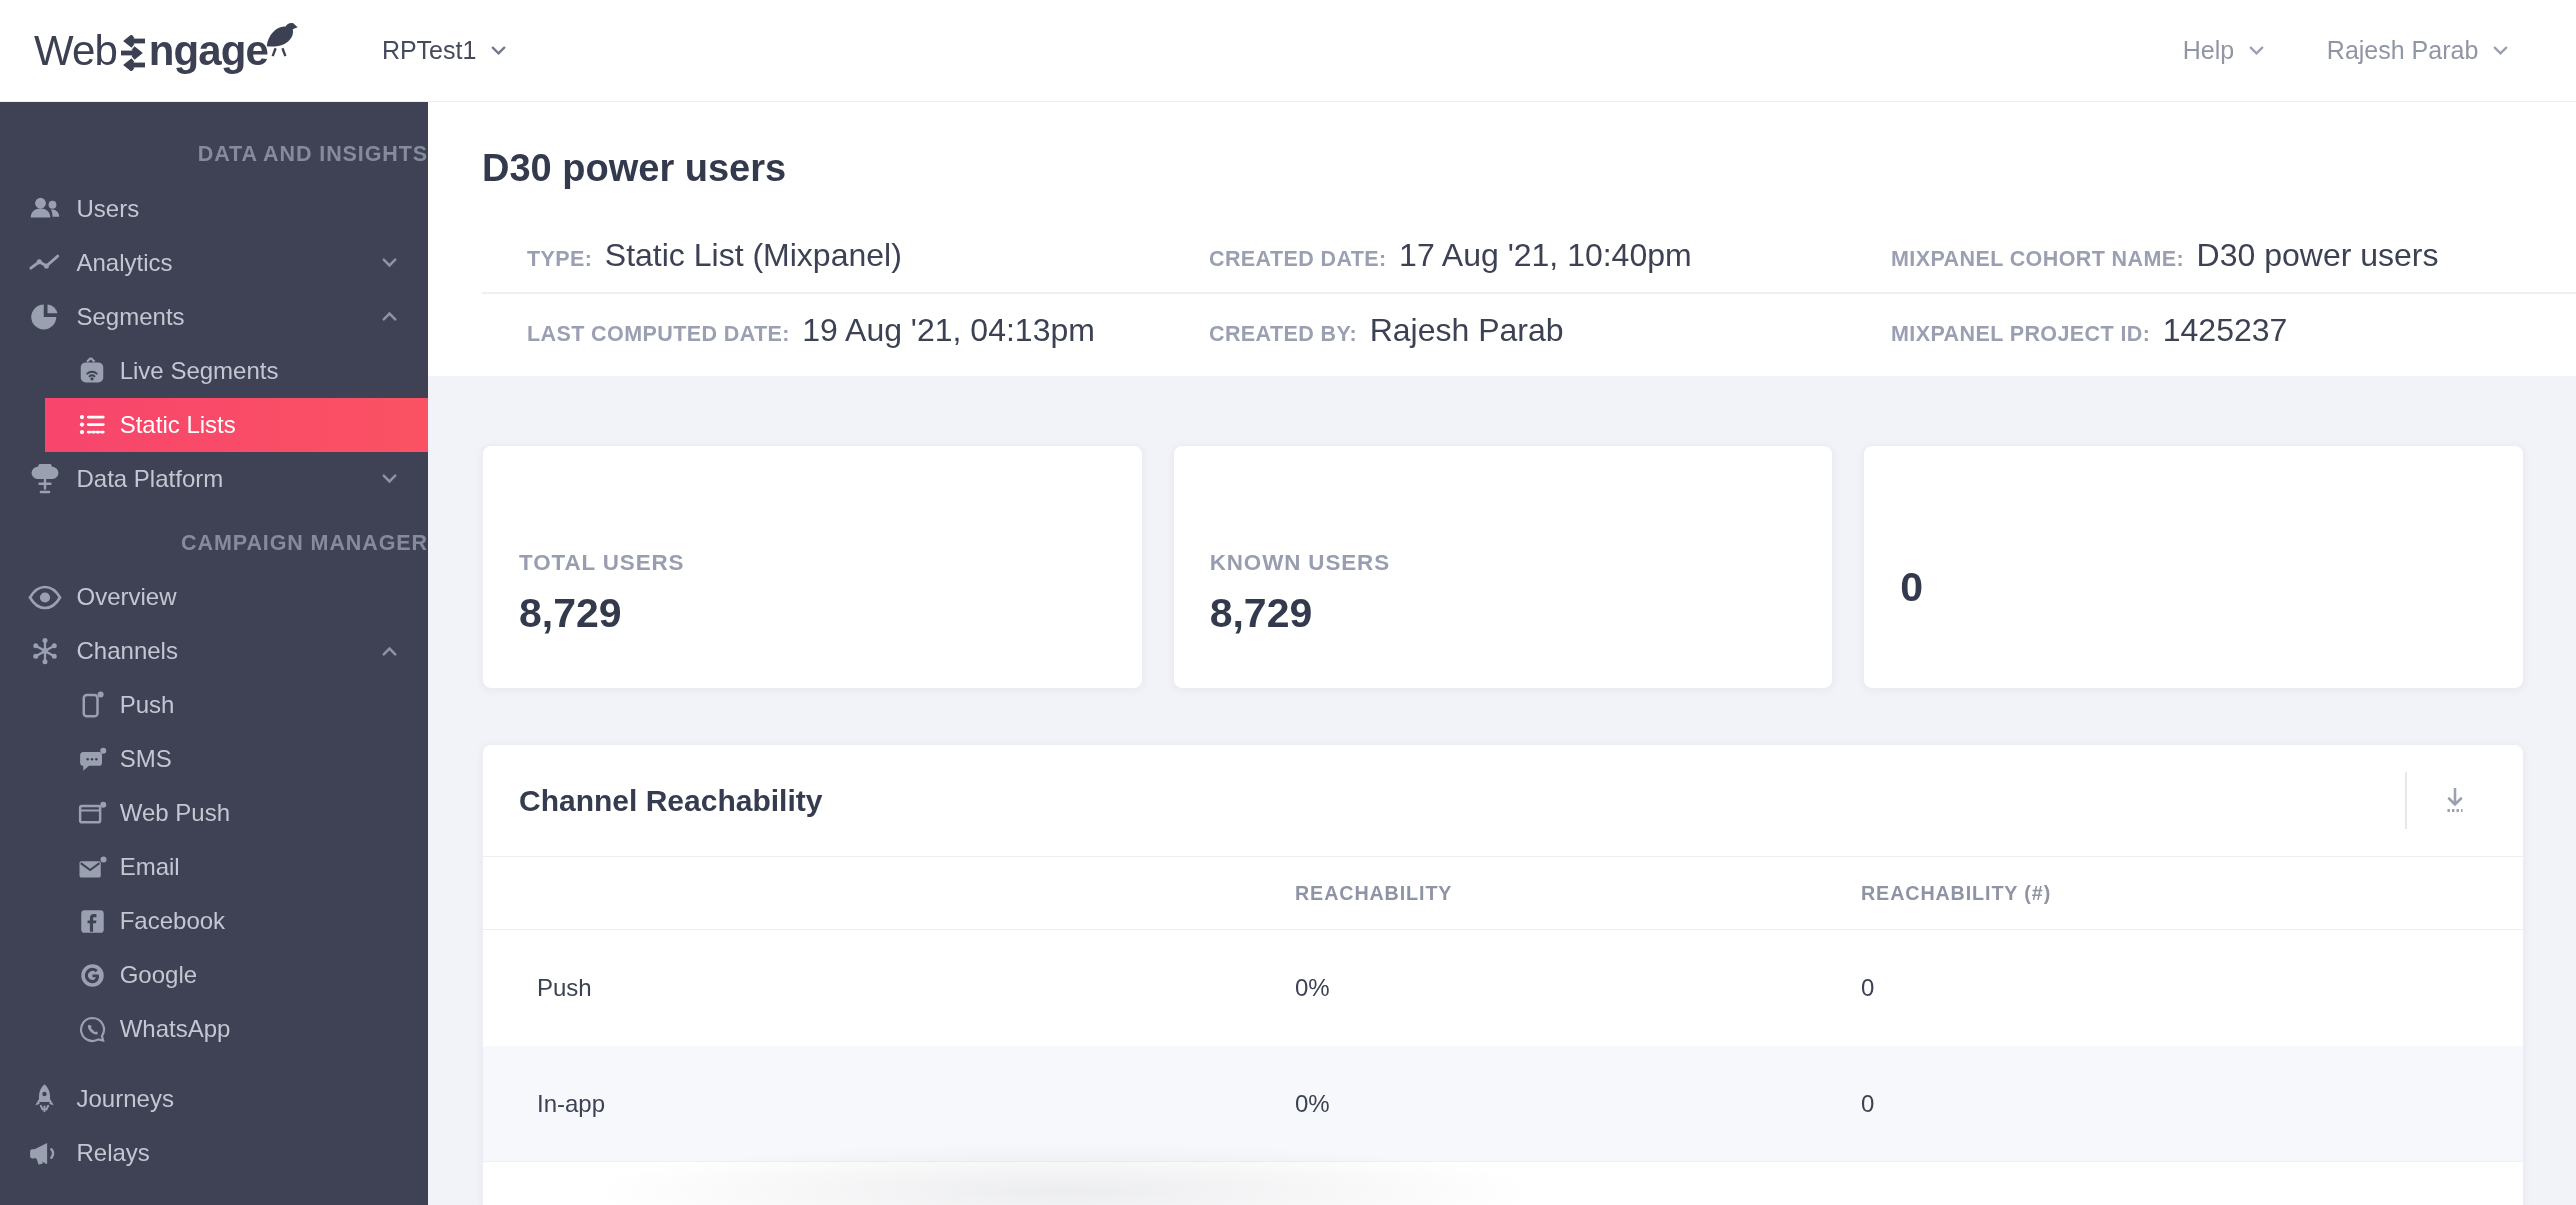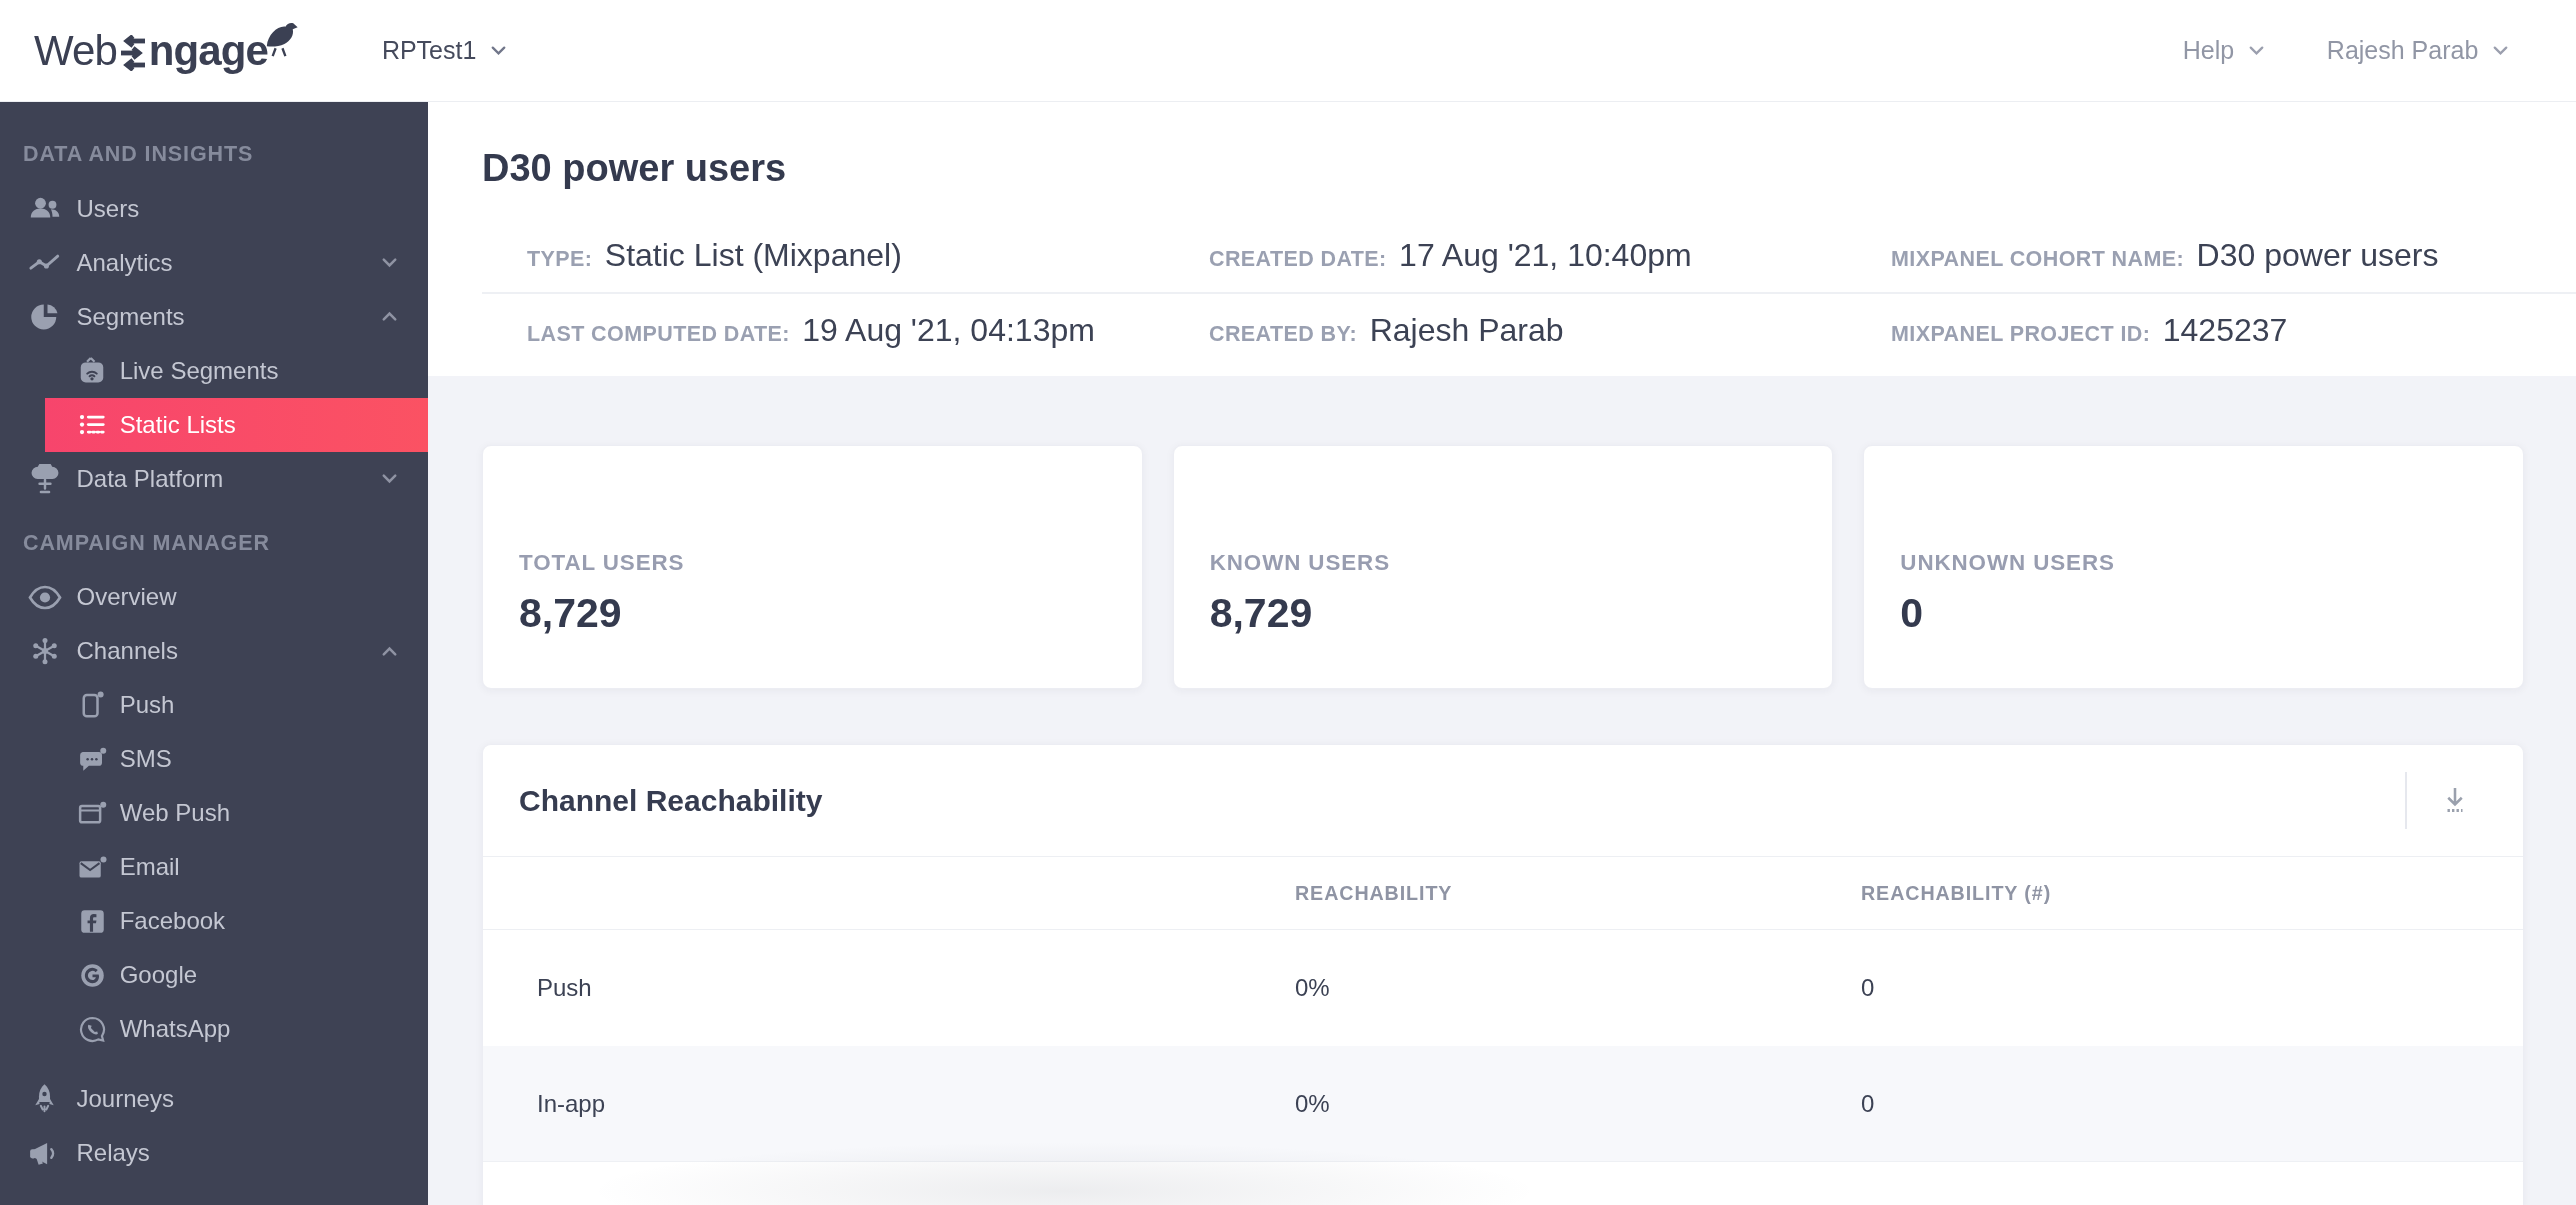--- a/index.html
+++ b/index.html
@@ -20,21 +20,21 @@
   .topbar-right { margin-left:auto; margin-right:64px; display:flex; gap:59px; }
   .menu-link { display:flex; align-items:center; gap:10.7px; font-size:25px; color:#9196a5; cursor:pointer; }
   .chev { width:23px; height:23px; }
 
   
   .app-body { display:flex; height:1104px; }
 
   
   .sidebar { width:428px; min-width:428px; background:#3e4254; padding-top:38px; overflow:hidden; }
   .sect-label { margin:0 0 12.5px 23px; font-size:21.5px; font-weight:700; letter-spacing:0.9px;
-    color:#868b9c; height:29px; line-height:29px; }
+    color:#868b9c; height:29px; line-height:29px;text-align:right; }
   .nav-item { height:54px; display:flex; align-items:center; color:#c4c7d2; font-size:24px; cursor:pointer; }
   .nav-item .ic { width:39px; margin-left:25px; margin-right:12.5px; display:flex; justify-content:center; align-items:center; }
   .nav-item .lbl { flex:1; }
   .nav-item .chev { margin-right:27px; color:#8f93a3; }
   .sub-item { height:54px; display:flex; align-items:center; color:#c4c7d2; font-size:24px; cursor:pointer; padding-left:75px; }
   .sub-item .ic { width:34px; margin-right:10.7px; display:flex; justify-content:center; align-items:center; }
   .sub-item.selected { margin-left:45px; padding-left:30px;
     background:linear-gradient(90deg,#f7456c 0%, #fb5263 100%); color:#ffffff; }
   .gap-lg { height:23px; }
   .gap-md { height:16px; }
@@ -390,21 +390,20 @@
       <div class="stat-cards">
         <div class="card">
           <div class="card-label">TOTAL USERS</div>
           <div class="card-value">8,729</div>
         </div>
         <div class="card">
           <div class="card-label">KNOWN USERS</div>
           <div class="card-value">8,729</div>
         </div>
         <div class="card">
-          <div class="card-label">UNKNOWN USERS</div>
           <div class="card-value">0</div>
         </div>
       </div>
 
       <div class="panel">
         <div class="panel-header">
           <span class="panel-title">Channel Reachability</span>
           <div class="panel-vdiv"></div>
           <div class="dl-btn">
             <svg width="36" height="36" viewBox="0 0 24 24">

